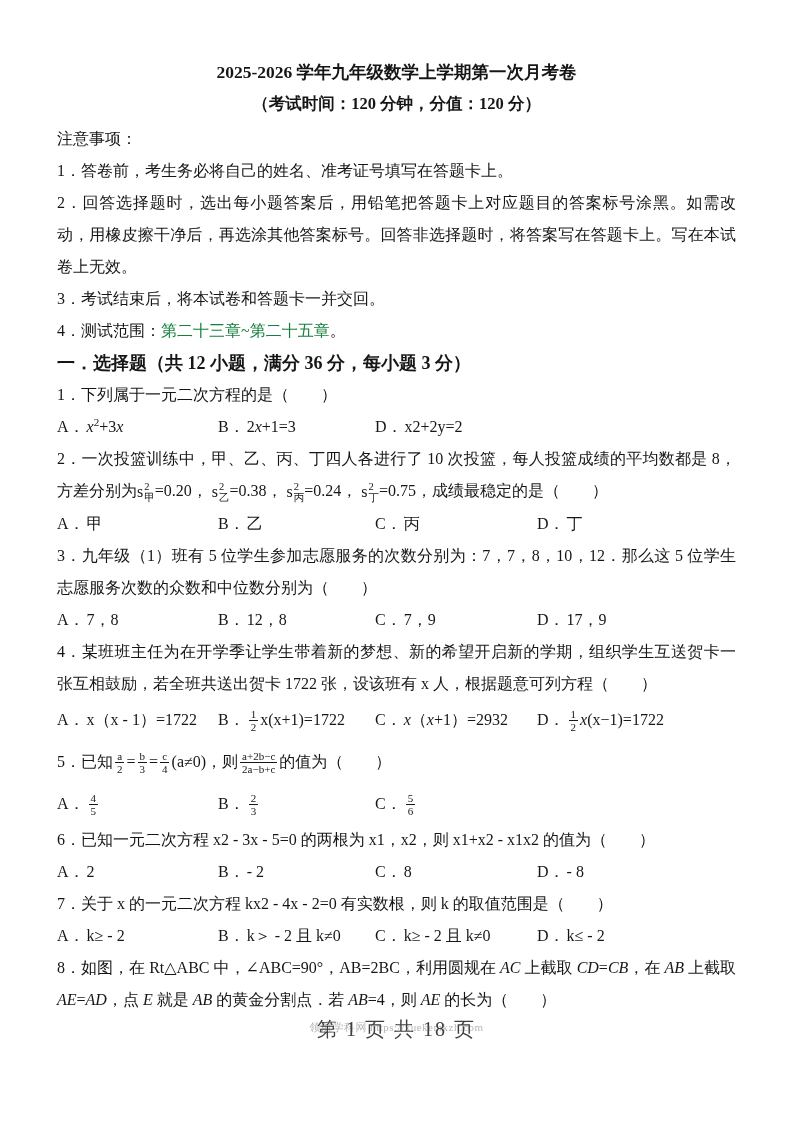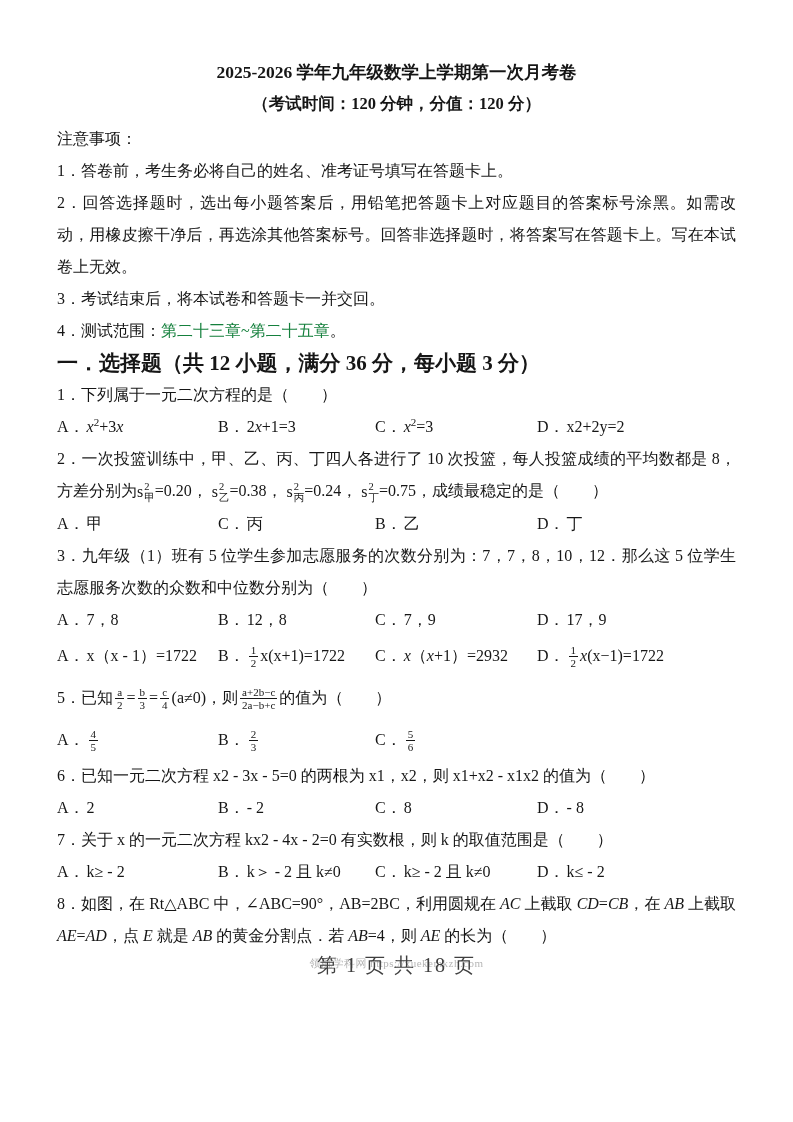--- a/index.html
+++ b/index.html
@@ -3,21 +3,21 @@
 <meta charset="utf-8">
 <style>
   html,body{margin:0;padding:0;background:#ffffff;}
   .page{position:relative;width:793px;height:1122px;margin:8px auto;background:#ffffff;
         box-sizing:border-box;padding:52px 57px 12px 57px;color:#161616;
         font-family:"Liberation Serif","DejaVu Serif",serif;overflow:hidden;}
   .title{text-align:center;font-size:17.5px;font-weight:bold;line-height:24px;}
   .subtitle{text-align:center;font-size:16.5px;font-weight:bold;line-height:22px;margin-top:9px;}
   .para{font-size:16px;line-height:32px;text-align:justify;}
   .notice-head{margin-top:8px;}
-  .section-head{font-weight:bold;font-size:21px;}
+  .section-head{font-weight:bold;font-size:18px;}
   .stem.tall{line-height:44px;}
   .options{display:grid;grid-template-columns:161px 157px 162px 1fr;font-size:16px;line-height:32px;}
   .options.tall-row{line-height:40px;}
   .option{white-space:nowrap;overflow:visible;}
   .opt-label{margin-right:2px;}
   .red{color:#15803d;}
   .italic{font-style:italic;}
   sup.seg-sup{font-size:11px;line-height:0;}
   .frac{display:inline-flex;flex-direction:column;align-items:center;font-size:11px;line-height:1.15;
         vertical-align:middle;margin:0 2px;transform:translateY(-1px);}
@@ -45,21 +45,20 @@
       <div class="para"><span class="seg">3．考试结束后，将本试卷和答题卡一并交回。</span></div>
       <div class="para"><span class="seg">4．测试范围：</span><span class="seg red">第二十三章~第二十五章</span><span class="seg">。</span></div>
     </div>
   <div class="para section-head">一．选择题（共 12 小题，满分 36 分，每小题 3 分）</div>
   <div id="question-list">
       <div class="question">
         <div class="para stem"><span class="seg">1．下列属于一元二次方程的是（　　）</span></div>
         <div class="options">
           <span class="option"><span class="opt-label">A．</span><span class="seg italic">x</span><sup class="seg-sup">2</sup><span class="seg">+3</span><span class="seg italic">x</span></span>
           <span class="option"><span class="opt-label">B．</span><span class="seg">2</span><span class="seg italic">x</span><span class="seg">+1=3</span></span>
-          <span class="option"><span class="opt-label">C．</span><span class="seg italic">x</span><sup class="seg-sup">2</sup><span class="seg">=3</span></span>
           <span class="option"><span class="opt-label">D．</span><span class="seg">x2+2y=2</span></span>
         </div>
       </div>
       <div class="question">
         <div class="para stem"><span class="seg">2．一次投篮训练中，甲、乙、丙、丁四人各进行了 10 次投篮，每人投篮成绩的平均数都是 8，方差分别为</span><span class="supsub">
             <span class="ss-base">s</span>
             <span class="ss-stack">
               <span class="ss-sup">2</span>
               <span class="ss-sub">甲</span>
             </span>
@@ -77,35 +76,36 @@
             </span>
           </span><span class="seg">=0.24， </span><span class="supsub">
             <span class="ss-base">s</span>
             <span class="ss-stack">
               <span class="ss-sup">2</span>
               <span class="ss-sub">丁</span>
             </span>
           </span><span class="seg">=0.75，成绩最稳定的是（　　）</span></div>
         <div class="options">
           <span class="option"><span class="opt-label">A．</span><span class="seg">甲</span></span>
+          <span class="option"><span class="opt-label">B．</span><span class="seg">乙</span></span>
           <span class="option"><span class="opt-label">C．</span><span class="seg">丙</span></span>
-          <span class="option"><span class="opt-label">B．</span><span class="seg">乙</span></span>
           <span class="option"><span class="opt-label">D．</span><span class="seg">丁</span></span>
         </div>
       </div>
       <div class="question">
         <div class="para stem"><span class="seg">3．九年级（1）班有 5 位学生参加志愿服务的次数分别为：7，7，8，10，12．那么这 5 位学生志愿服务次数的众数和中位数分别为（　　）</span></div>
         <div class="options">
           <span class="option"><span class="opt-label">A．</span><span class="seg">7，8</span></span>
           <span class="option"><span class="opt-label">B．</span><span class="seg">12，8</span></span>
           <span class="option"><span class="opt-label">C．</span><span class="seg">7，9</span></span>
           <span class="option"><span class="opt-label">D．</span><span class="seg">17，9</span></span>
         </div>
       </div>
       <div class="question">
+        <div class="para stem"><span class="seg">4．某班班主任为在开学季让学生带着新的梦想、新的希望开启新的学期，组织学生互送贺卡一张互相鼓励，若全班共送出贺卡 1722 张，设该班有 x 人，根据题意可列方程（　　）</span></div>
         <div class="options tall-row">
           <span class="option"><span class="opt-label">A．</span><span class="seg">x（x - 1）=1722</span></span>
           <span class="option"><span class="opt-label">B．</span><span class="frac">
               <span class="fnum">1</span>
               <span class="fden">2</span>
             </span><span class="seg">x(x+1)=1722</span></span>
           <span class="option"><span class="opt-label">C．</span><span class="seg italic">x</span><span class="seg">（</span><span class="seg italic">x</span><span class="seg">+1）=2932</span></span>
           <span class="option"><span class="opt-label">D．</span><span class="frac">
               <span class="fnum">1</span>
               <span class="fden">2</span>

